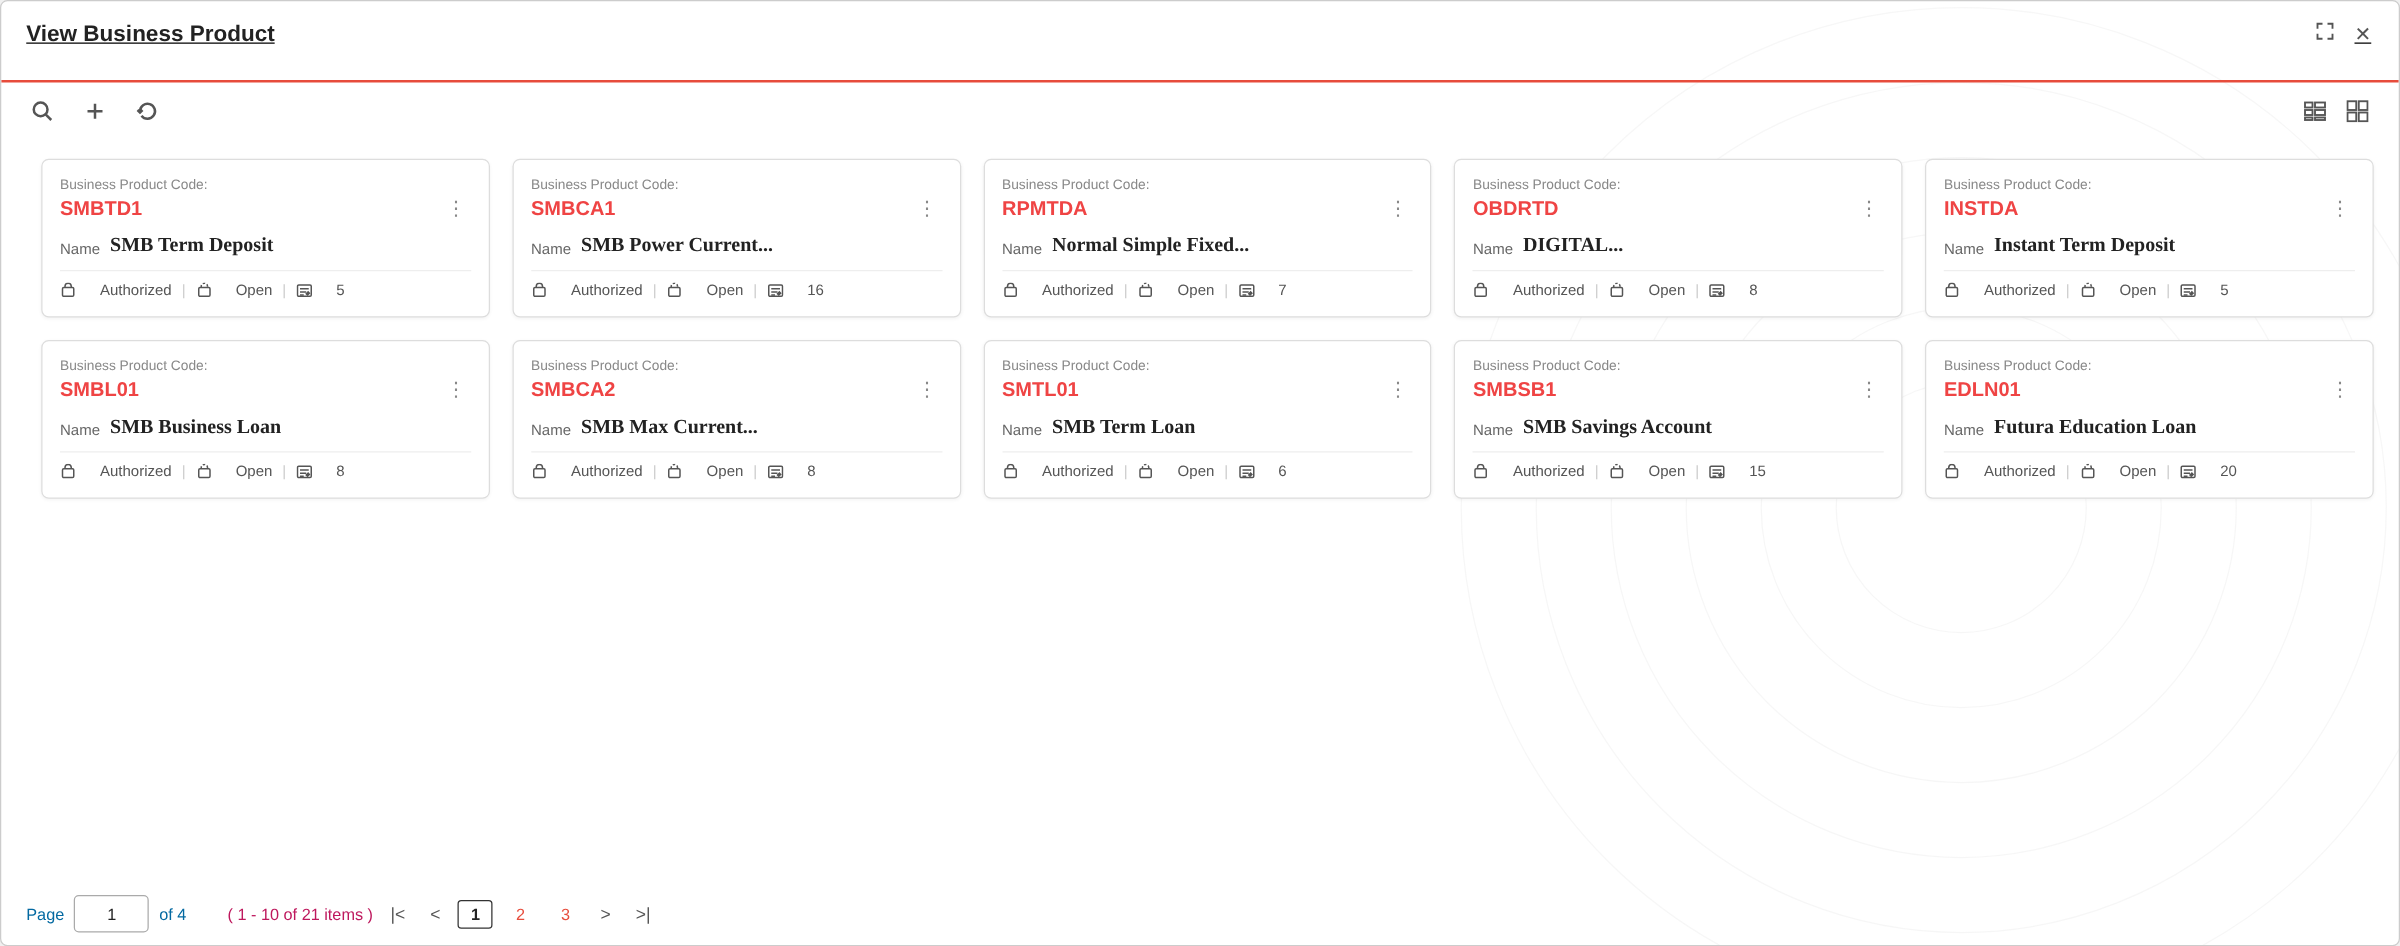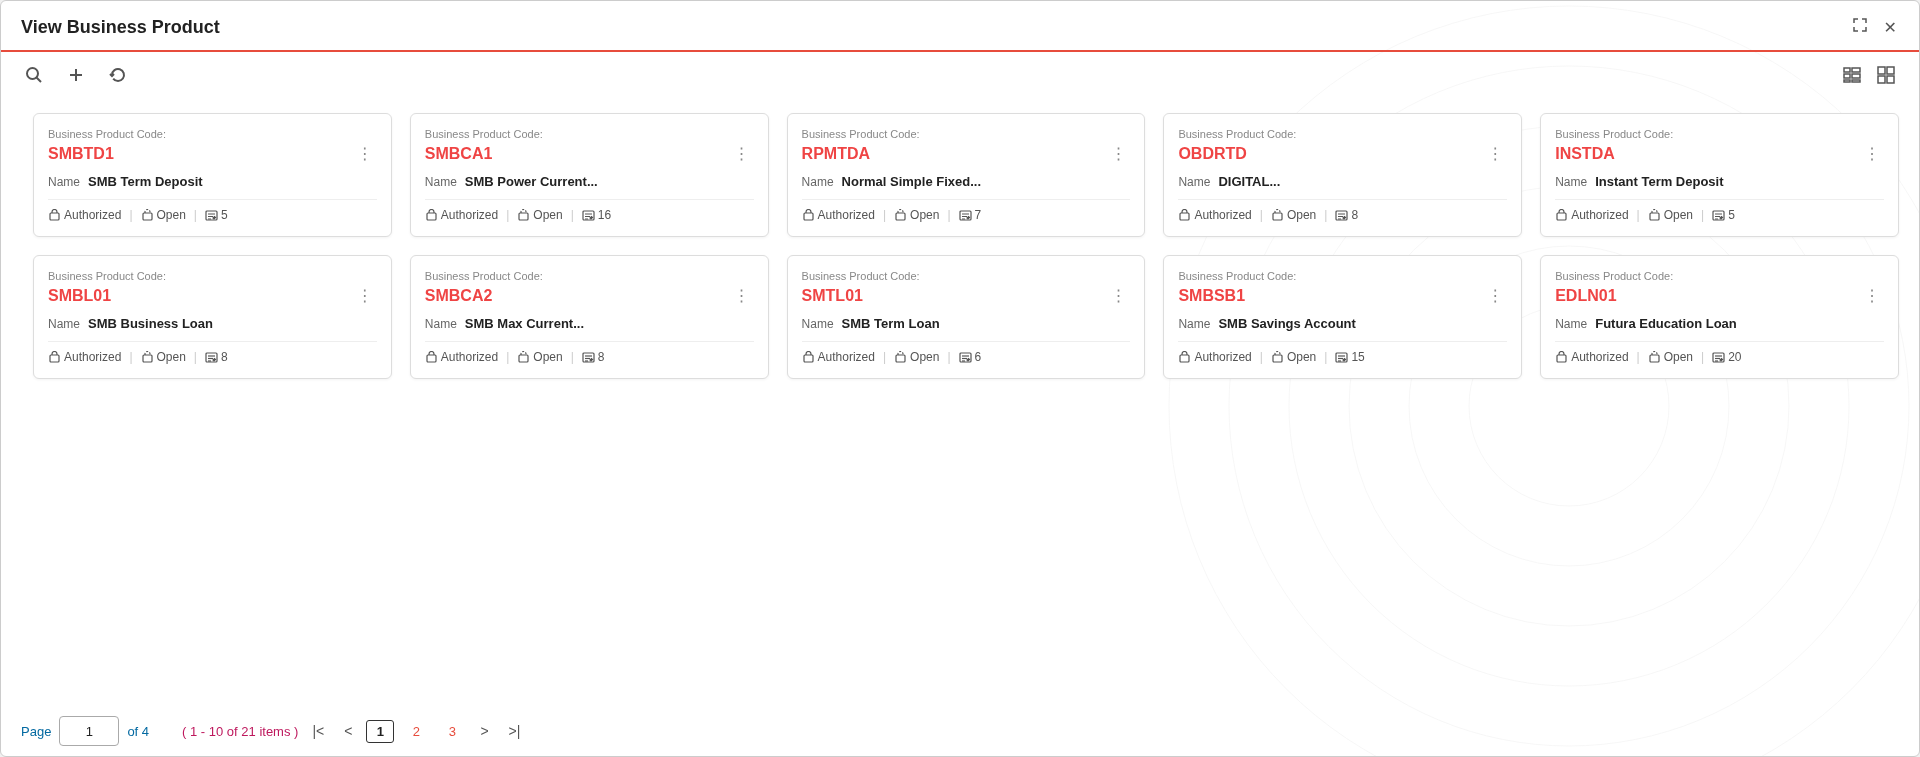--- a/index.html
+++ b/index.html
@@ -33,24 +33,25 @@
     .bg-decoration svg {
       position: absolute;
       bottom: -100px;
       right: -100px;
       opacity: 0.08;
     }
     .window-header {
       display: flex;
       align-items: center;
       justify-content: space-between;
-      padding: 14px 20px 11px 20px;
+      padding: 14px 20px 24px 20px;
       border-bottom: 2px solid #e74c3c;
       position: relative;
       z-index: 1;
+      text-decoration: underline;
     }
     .window-title {
       font-size: 18px;
       font-weight: bold;
       color: #222;
     }
     .window-controls {
       display: flex;
       gap: 12px;
       align-items: center;
@@ -143,40 +144,41 @@
       align-items: flex-end;
       gap: 8px;
       margin-bottom: 10px;
     }
     .card-name-label {
       font-size: 12px;
       color: #666;
       flex-shrink: 0;
     }
     .card-name-value {
-      font-size: 13px;
+      font-size: 16px;
       font-weight: bold;
       color: #222;
       white-space: nowrap;
       overflow: hidden;
       text-overflow: ellipsis;
+      font-family: Liberation Serif, serif;
     }
     .card-footer {
       display: flex;
       align-items: center;
       gap: 6px;
       font-size: 12px;
       color: #555;
       border-top: 1px solid #eee;
       padding-top: 8px;
     }
     .card-footer-item {
       display: flex;
       align-items: center;
-      gap: 3px;
+      gap: 19px;
     }
     .card-footer-sep {
       color: #ccc;
       margin: 0 2px;
     }
     .pagination {
       display: flex;
       align-items: center;
       gap: 8px;
       padding: 10px 20px;

